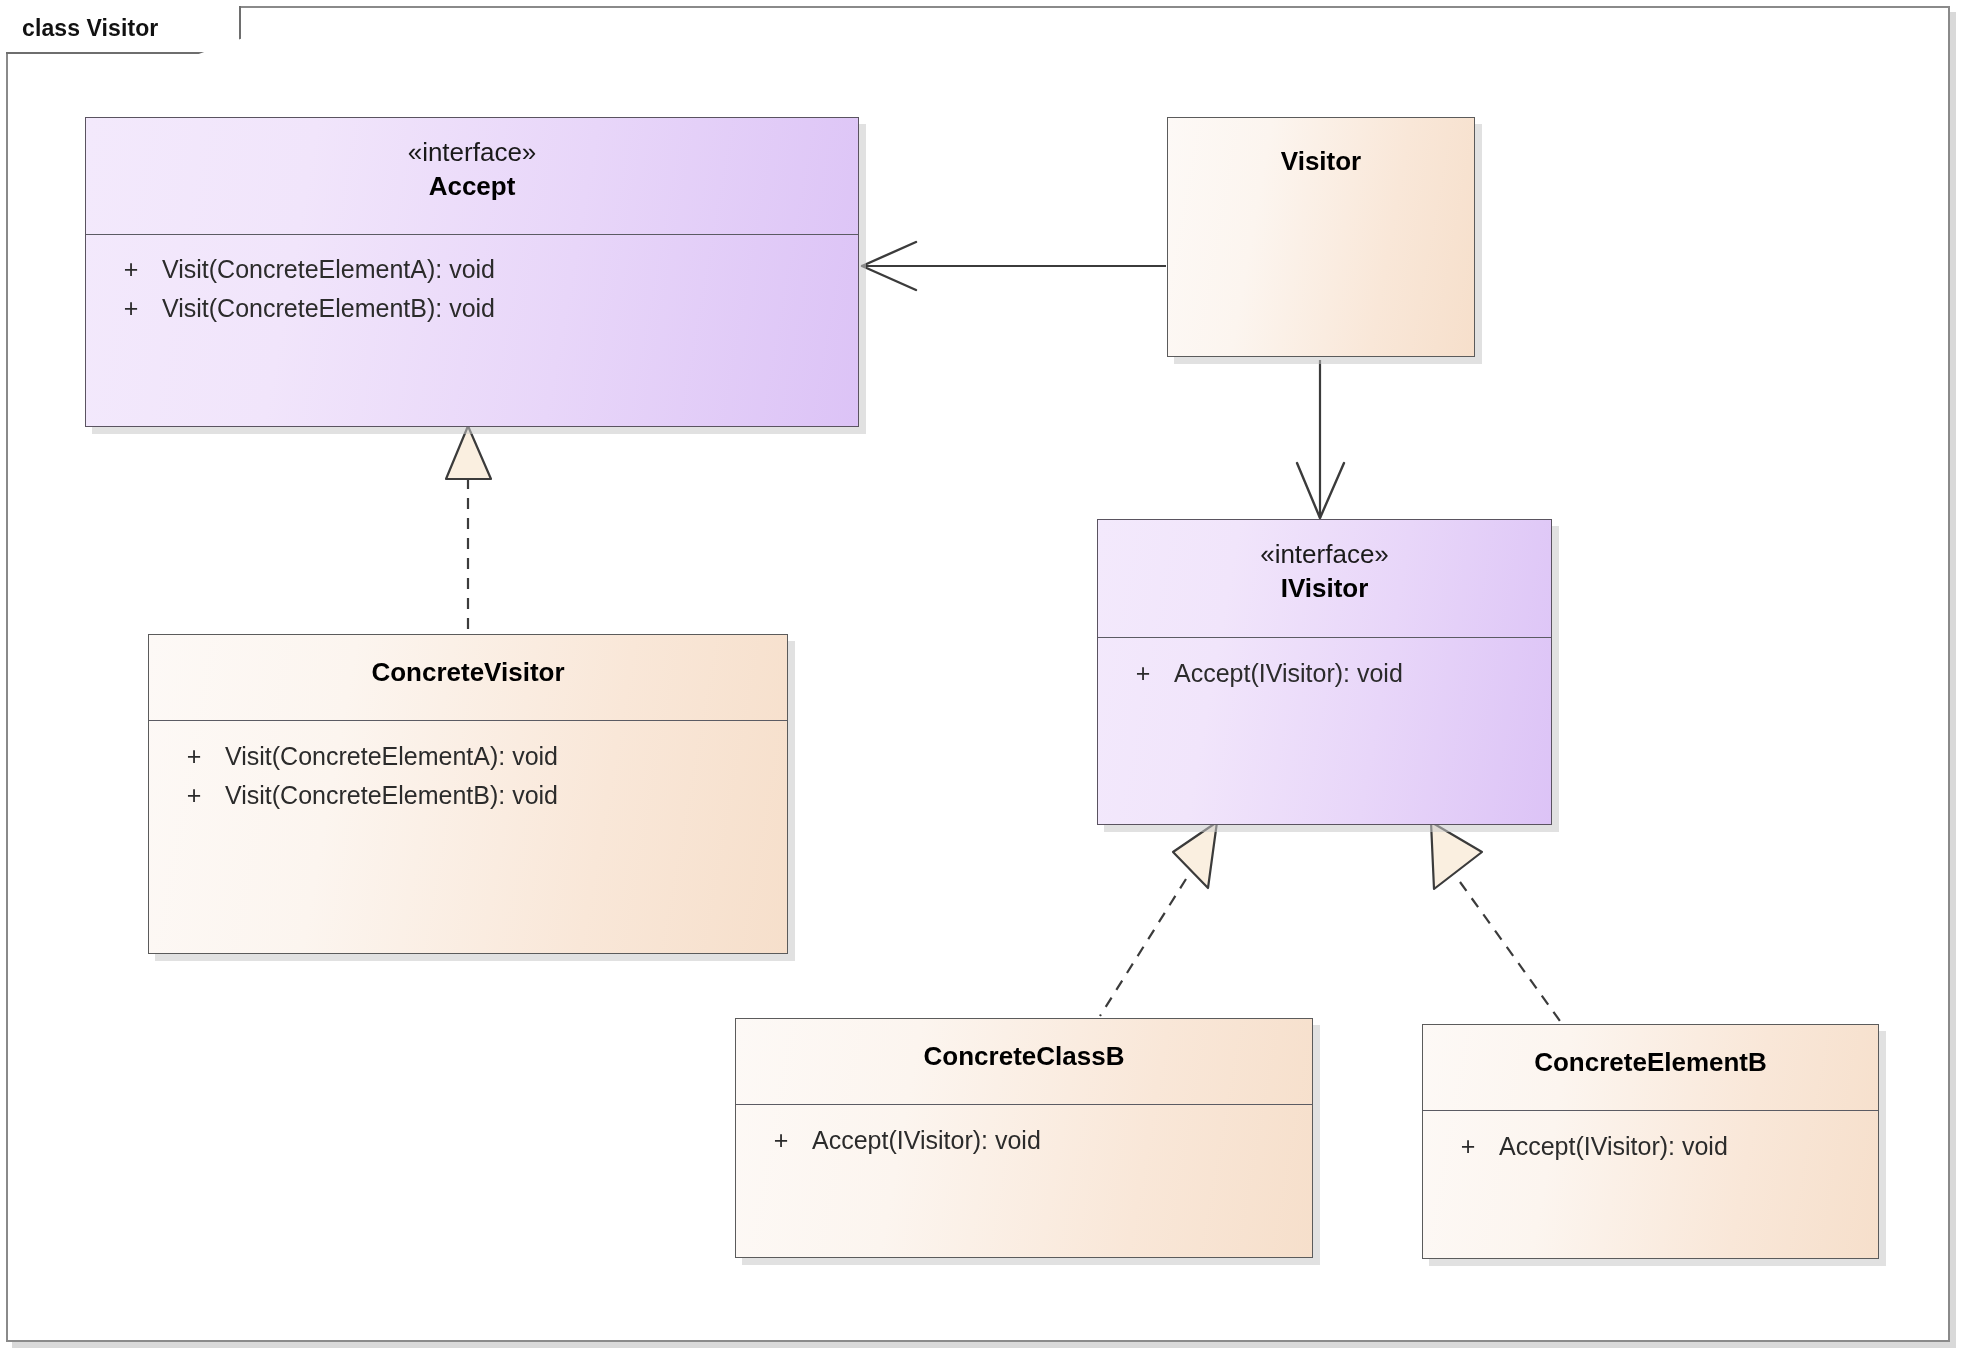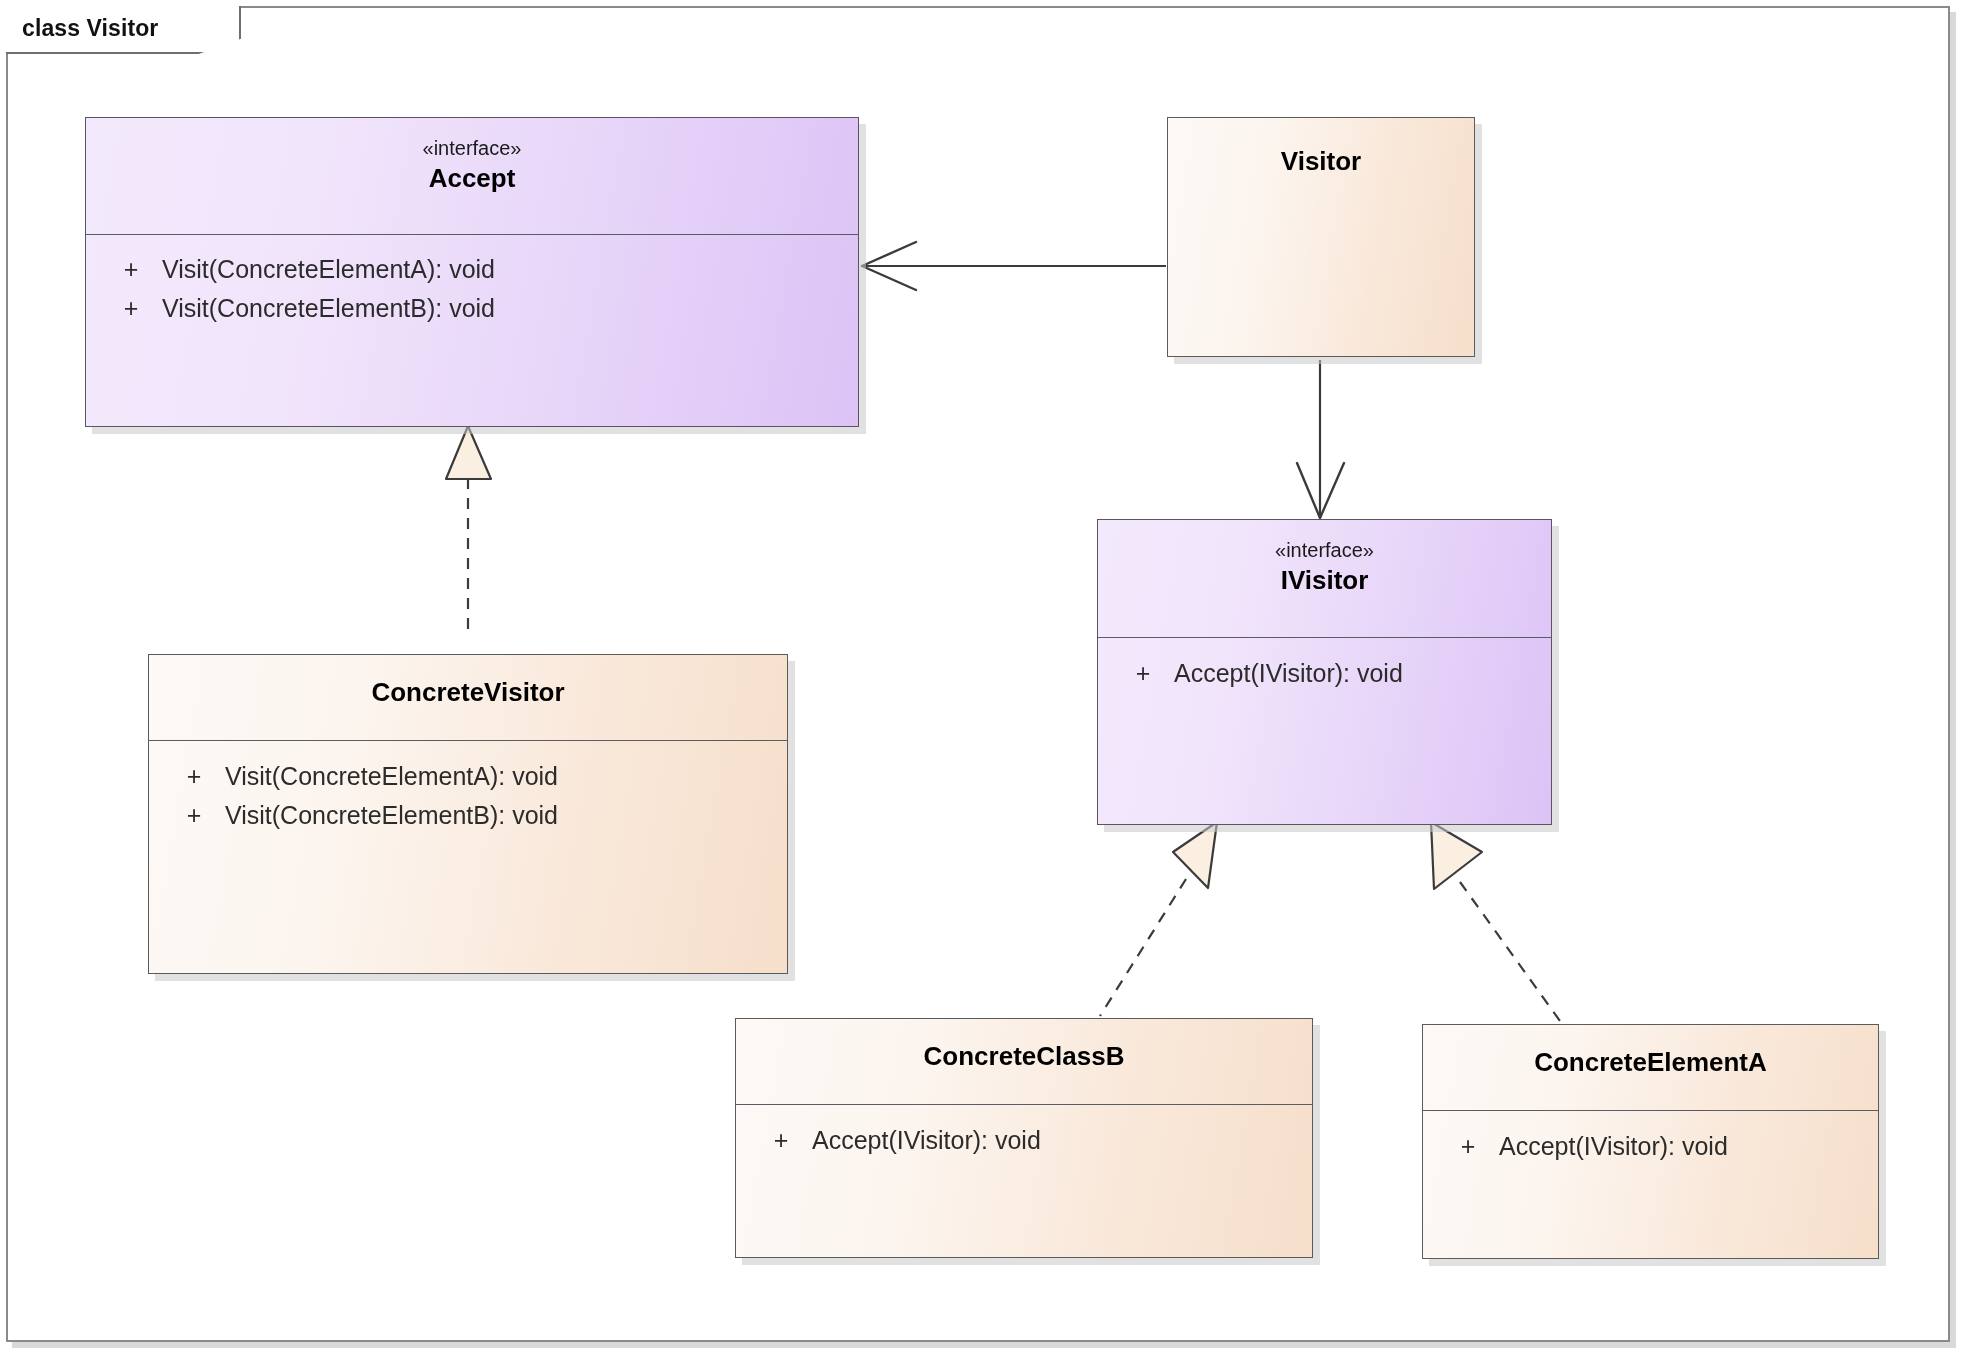--- a/index.html
+++ b/index.html
@@ -102,21 +102,21 @@
     border-color: #5b5b5b;
   }
 
   .box-header {
     position: relative;
     text-align: center;
     color: #000000;
     padding-top: 18px;
   }
   .stereotype {
-    font-size: 20px;
+    font-size: 26px;
     font-weight: normal;
     color: #1a1a1a;
     line-height: 1.25;
   }
   .cls-name {
     font-size: 26px;
     font-weight: bold;
     color: #000000;
     line-height: 1.35;
   }
@@ -219,21 +219,21 @@
       </div>
     </div>
   </div>
 
   <div class="uml-box cls" style="left:1167px; top:117px; width:308px; height:240px;">
     <div class="box-header" style="padding-top:26px;">
       <div class="cls-name">Visitor</div>
     </div>
   </div>
 
-  <div class="uml-box cls" style="left:148px; top:634px; width:640px; height:320px;margin-top:20px;">
+  <div class="uml-box cls" style="left:148px; top:634px; width:640px; height:320px;">
     <div class="box-header" style="padding-top:20px;">
       <div class="cls-name">ConcreteVisitor</div>
     </div>
     <div class="divider" style="top:85px;"></div>
     <div class="members" style="top:102px; padding-left:14px;">
       <div class="member-row">
         <span class="member-vis">+</span>
         <span class="member-sig">Visit(ConcreteElementA): void</span>
       </div>
       <div class="member-row">
@@ -265,21 +265,21 @@
     <div class="members" style="top:102px; padding-left:14px;">
       <div class="member-row">
         <span class="member-vis">+</span>
         <span class="member-sig">Accept(IVisitor): void</span>
       </div>
     </div>
   </div>
 
   <div class="uml-box cls" style="left:1422px; top:1024px; width:457px; height:235px;">
     <div class="box-header" style="padding-top:20px;">
-      <div class="cls-name">ConcreteElementA</div>
+      <div class="cls-name">ConcreteElementB</div>
     </div>
     <div class="divider" style="top:85px;"></div>
     <div class="members" style="top:102px; padding-left:14px;">
       <div class="member-row">
         <span class="member-vis">+</span>
         <span class="member-sig">Accept(IVisitor): void</span>
       </div>
     </div>
   </div>
 

